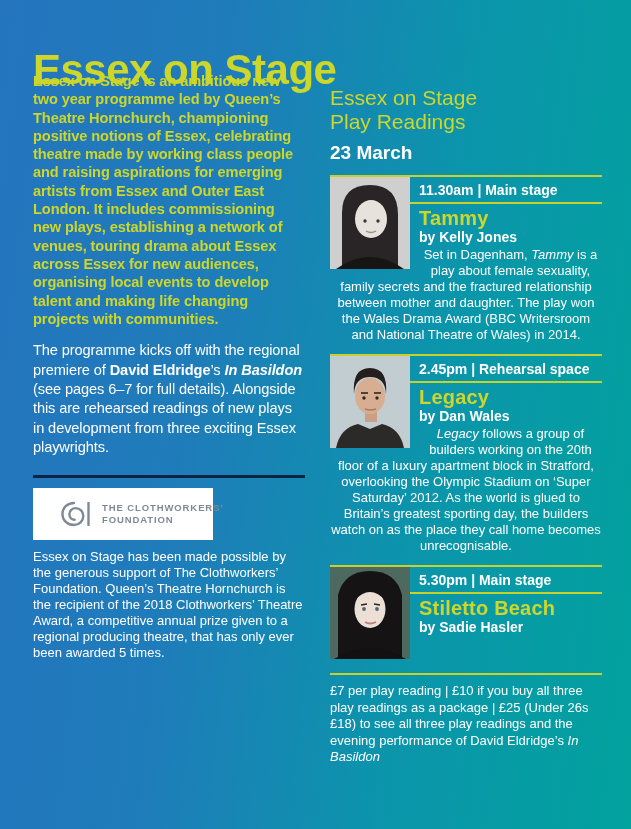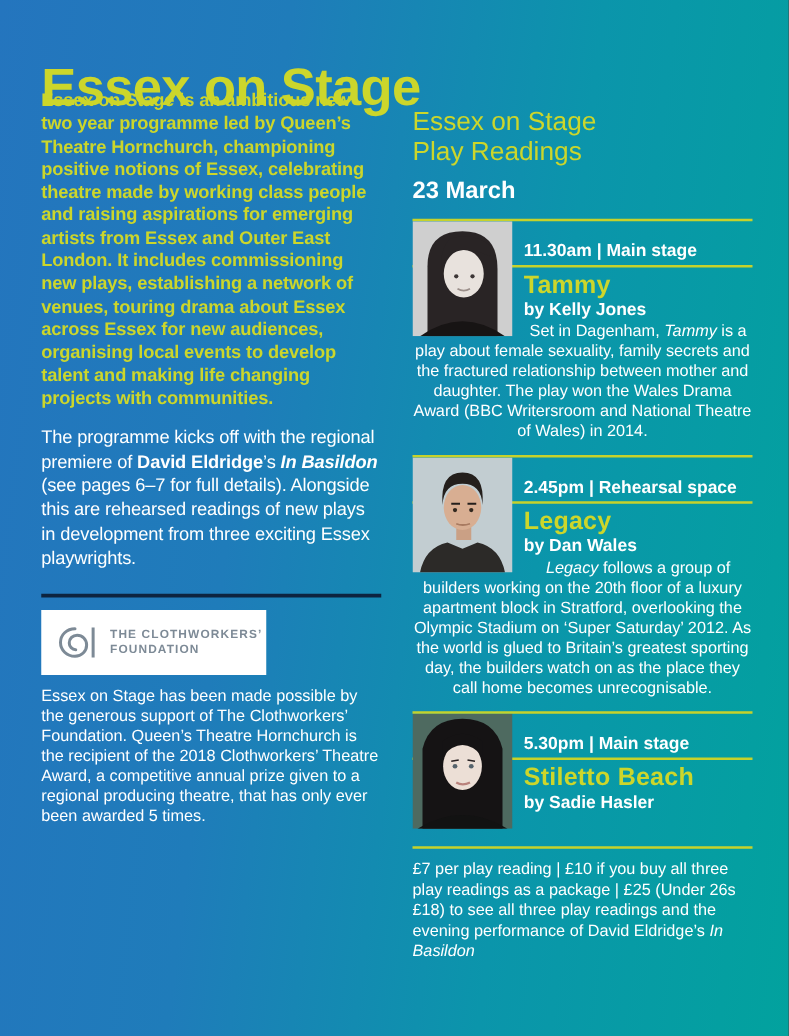--- a/index.html
+++ b/index.html
@@ -34,21 +34,21 @@
     font-size:14.6px;line-height:18.3px;margin:0;
     letter-spacing:-0.1px;
   }
   .para-white{
     font-size:14.6px;line-height:19.4px;margin:13px 0 0 0;
     letter-spacing:-0.1px;
   }
   .divider{height:3px;background:#0d2440;margin-top:17px;}
   .logo-box{
     margin-top:10px;width:180px;height:52px;background:#fff;
-    display:flex;align-items:center;box-sizing:border-box;padding:0 10px;
+    display:flex;align-items:center;box-sizing:border-box;padding:0 24px;
   }
   .logo-mark{flex:0 0 auto;display:block;}
   .logo-text{
     color:var(--logo-gray);font-size:9.5px;font-weight:bold;
     letter-spacing:0.9px;line-height:11.5px;margin-left:7px;white-space:nowrap;
   }
   .support{font-size:13px;line-height:16px;margin:9px 0 0 0;}
 
   
   .col-right{position:absolute;left:330px;top:86px;width:272px;}
@@ -58,21 +58,21 @@
   .readings-date{font-size:19px;font-weight:bold;margin-top:9px;}
 
   .reading{margin-top:11px;}
   .reading::after{content:"";display:block;clear:both;}
   .reading-photo{
     float:left;width:80px;height:92px;margin:2px 9px 2px 0;display:block;
   }
   .time-slot{
     border-top:2px solid var(--line-yellow);
     border-bottom:2px solid var(--line-yellow);
-    padding:15px 0 4px 0;
+    padding:5px 0 4px 0;
     font-size:14px;font-weight:bold;
   }
   .play-title{
     color:var(--yellow);font-size:20px;font-weight:bold;letter-spacing:0.2px;
     margin-top:3px;line-height:22px;
   }
   .play-byline{font-size:14px;font-weight:bold;line-height:16px;}
   .desc{font-size:13px;line-height:16px;margin:2px 0 0 0;text-align:center;}
   .desc + .desc{margin-top:6px;}
 

